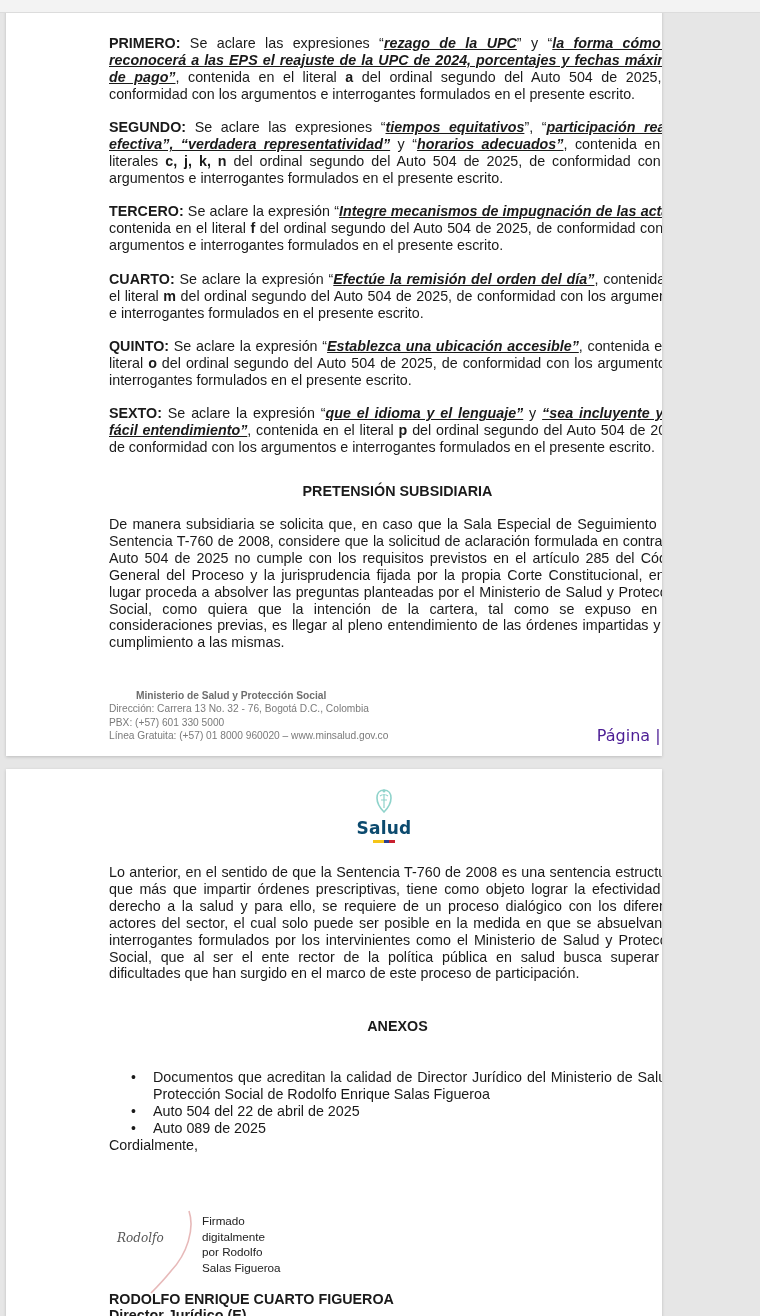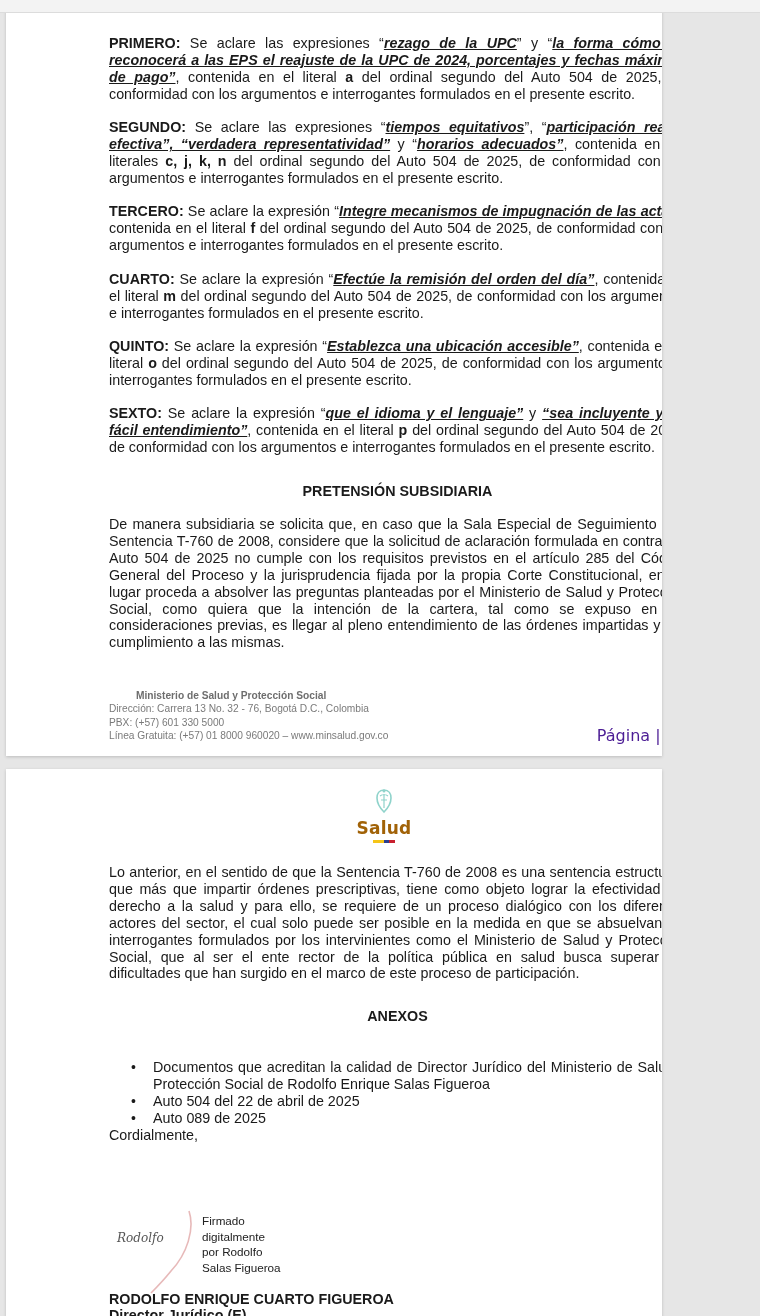--- a/index.html
+++ b/index.html
@@ -20,21 +20,21 @@
   .q { font-weight: bold; font-style: italic; text-decoration: underline; }
   .b { font-weight: bold; }
 
   .heading { text-align: center; font-weight: bold; font-size: 14.3px; }
 
   .footer { position: absolute; left: 103px; top: 689px; width: 577px; font-size: 10.2px; line-height: 13.3px; color: #7a7a7a; }
   .footer .org { font-weight: bold; color: #6e6e6e; margin-left: 27px; }
   .page-num { position: absolute; right: 0; bottom: 0; font-size: 16px; color: #4c1d95; font-family: "DejaVu Sans", sans-serif; }
 
   .logo { position: absolute; left: 348px; top: 19px; width: 60px; text-align: center; }
-  .logo-text { color: #a16207; font-size: 17px; font-weight: bold; font-family: "DejaVu Sans", sans-serif; letter-spacing: 0.2px; }
+  .logo-text { color: #0c4a6e; font-size: 17px; font-weight: bold; font-family: "DejaVu Sans", sans-serif; letter-spacing: 0.2px; }
   .flag { width: 22px; height: 3px; margin: 2px auto 0; background: linear-gradient(to right, #f5c518 0 50%, #2a3f8f 50% 75%, #c8202f 75% 100%); }
 
   ul.anexos { list-style: none; padding-left: 44px; }
   ul.anexos li { position: relative; line-height: 17px; }
   ul.anexos li::before { content: "•"; position: absolute; left: -22px; top: 0; font-size: 14px; }
 
   .sig { position: absolute; left: 103px; top: 440px; width: 300px; height: 85px; }
   .sig-scribble { position: absolute; left: 8px; top: 22px; font-family: "DejaVu Serif", serif; font-style: italic; font-size: 12px; color: #555; }
   .sig-lines { position: absolute; left: 93px; top: 4px; font-family: Liberation Sans, sans-serif; font-size: 11.7px; line-height: 15.5px; color: #222; }
   .sig-mark { position: absolute; left: 40px; top: 0; }
@@ -78,21 +78,21 @@
       <path d="M11 2 C6 2 4 6 4 10 C4 16 8 21 11 24 C14 21 18 16 18 10 C18 6 16 2 11 2 Z" fill="none" stroke="#8fd3cb" stroke-width="1.6"></path>
       <path d="M7 8 Q11 5 15 8 M11 6 L11 20 M8 12 L14 12" fill="none" stroke="#8fd3cb" stroke-width="1.2"></path>
       <circle cx="11" cy="3" r="1.5" fill="#8fd3cb"></circle>
     </svg>
     <div class="logo-text">Salud</div>
     <div class="flag"></div>
   </div>
 
   <div class="content" style="top:95px;">
     <div class="para">Lo anterior, en el sentido de que la Sentencia T-760 de 2008 es una sentencia estructural, que más que impartir órdenes prescriptivas, tiene como objeto lograr la efectividad del derecho a la salud y para ello, se requiere de un proceso dialógico con los diferentes actores del sector, el cual solo puede ser posible en la medida en que se absuelvan los interrogantes formulados por los intervinientes como el Ministerio de Salud y Protección Social, que al ser el ente rector de la política pública en salud busca superar las dificultades que han surgido en el marco de este proceso de participación.</div>
-    <div class="heading" style="margin-top:26px;margin-bottom:34px;">ANEXOS</div>
+    <div class="heading" style="margin-top:36px;margin-bottom:34px;">ANEXOS</div>
     <ul class="anexos">
       <li>Documentos que acreditan la calidad de Director Jurídico del Ministerio de Salud y Protección Social de Rodolfo Enrique Salas Figueroa</li>
       <li>Auto 504 del 22 de abril de 2025</li>
       <li>Auto 089 de 2025</li>
     </ul>
     <div style="">Cordialmente,</div>
   </div>
 
   <div class="sig">
     <svg class="sig-mark" width="50" height="85" viewBox="0 0 50 85">

